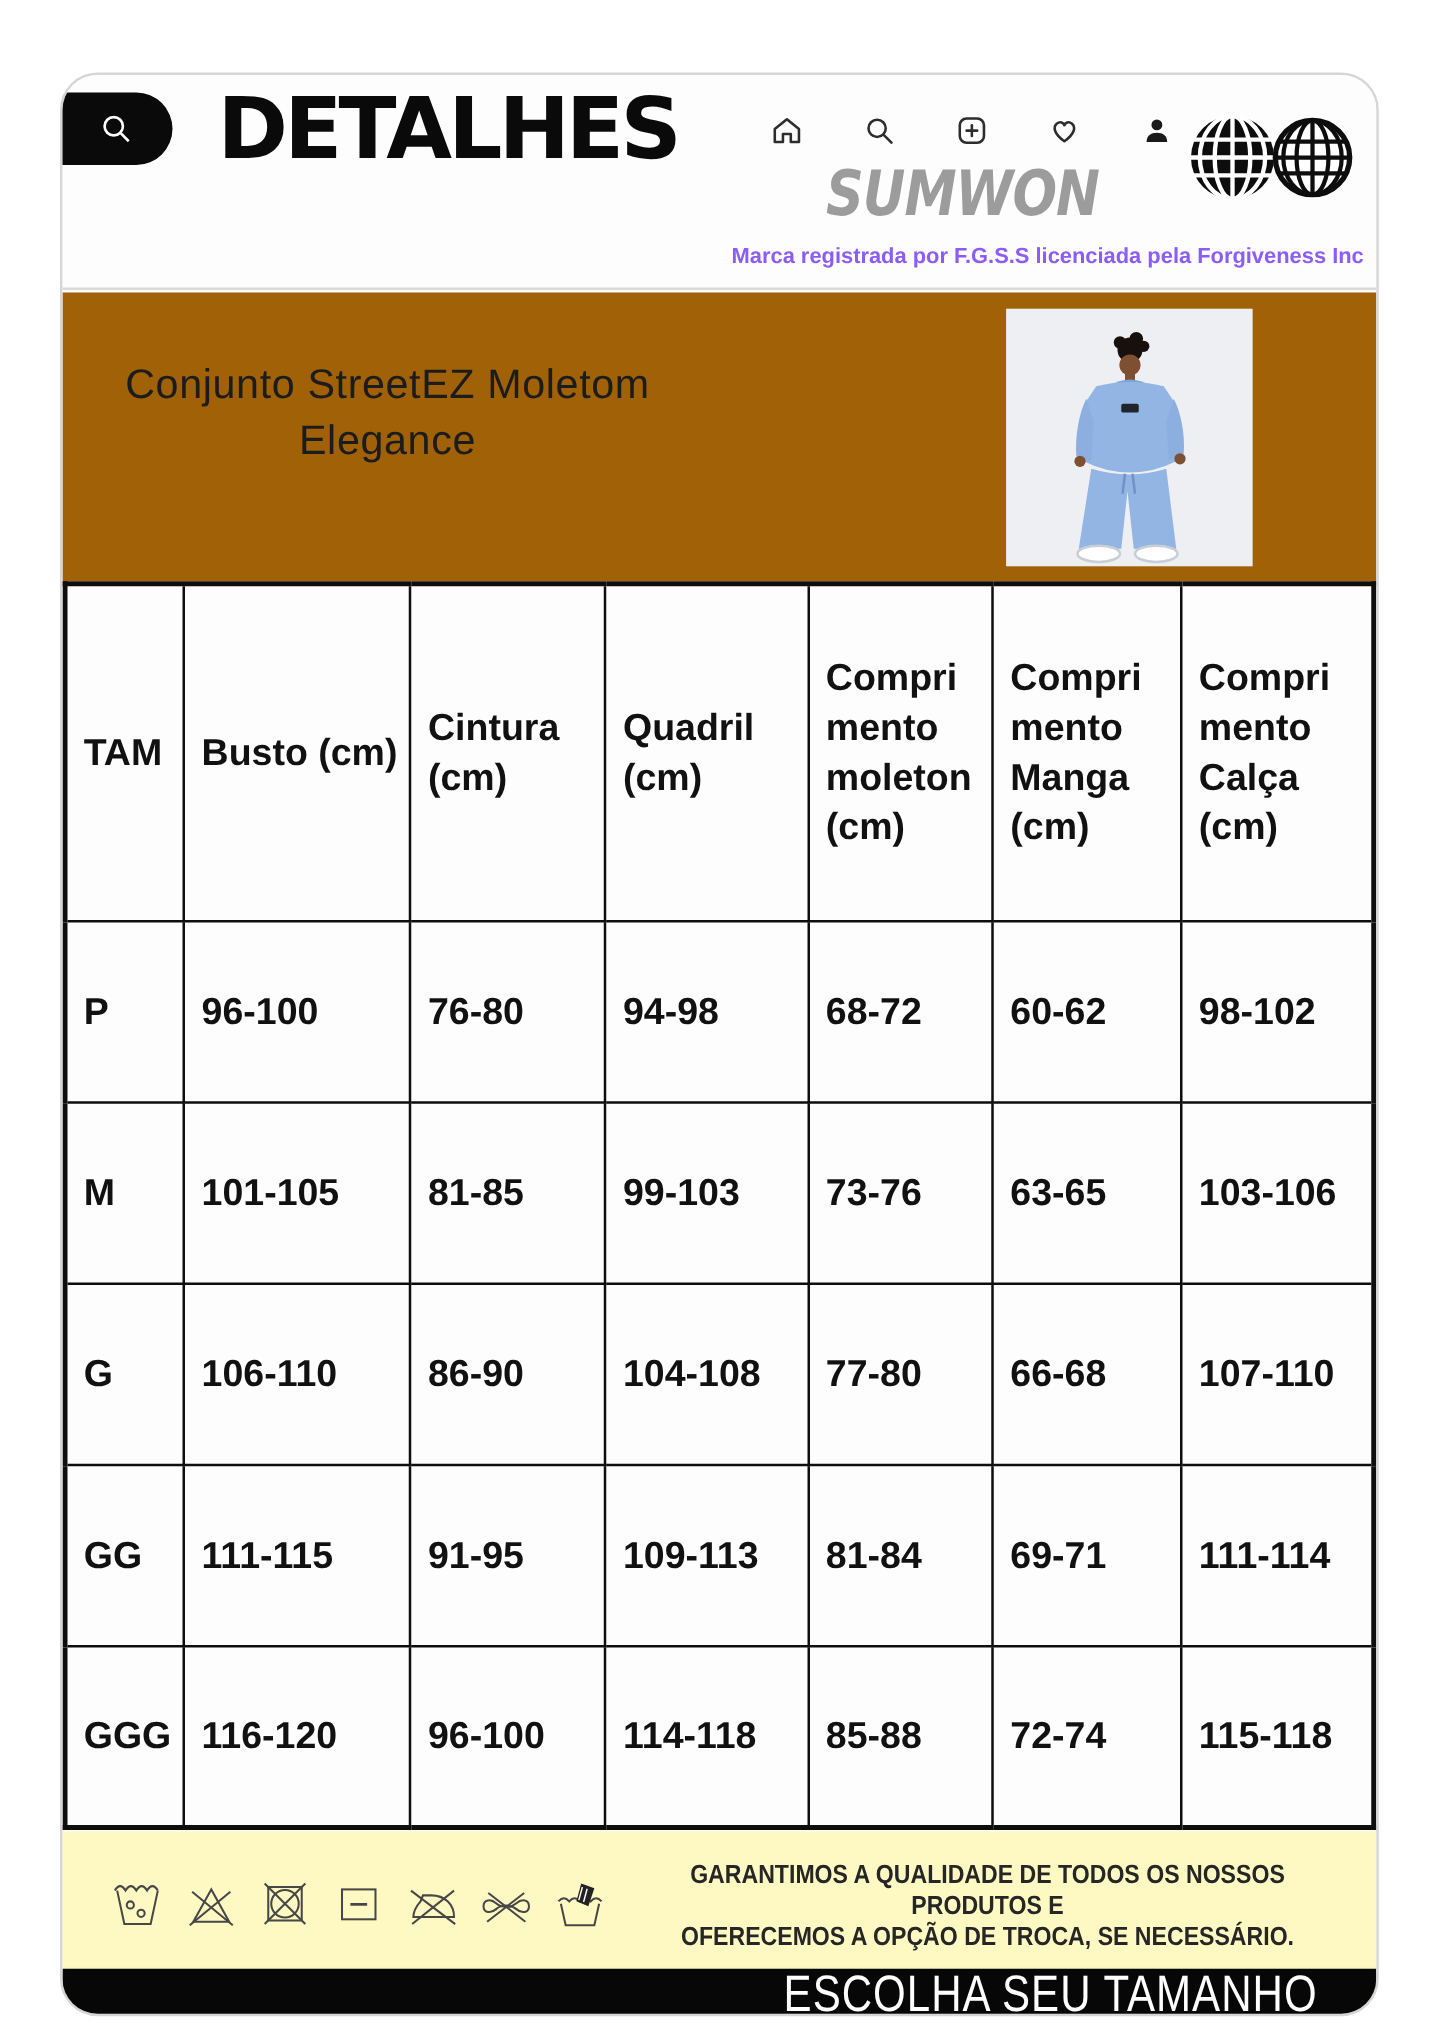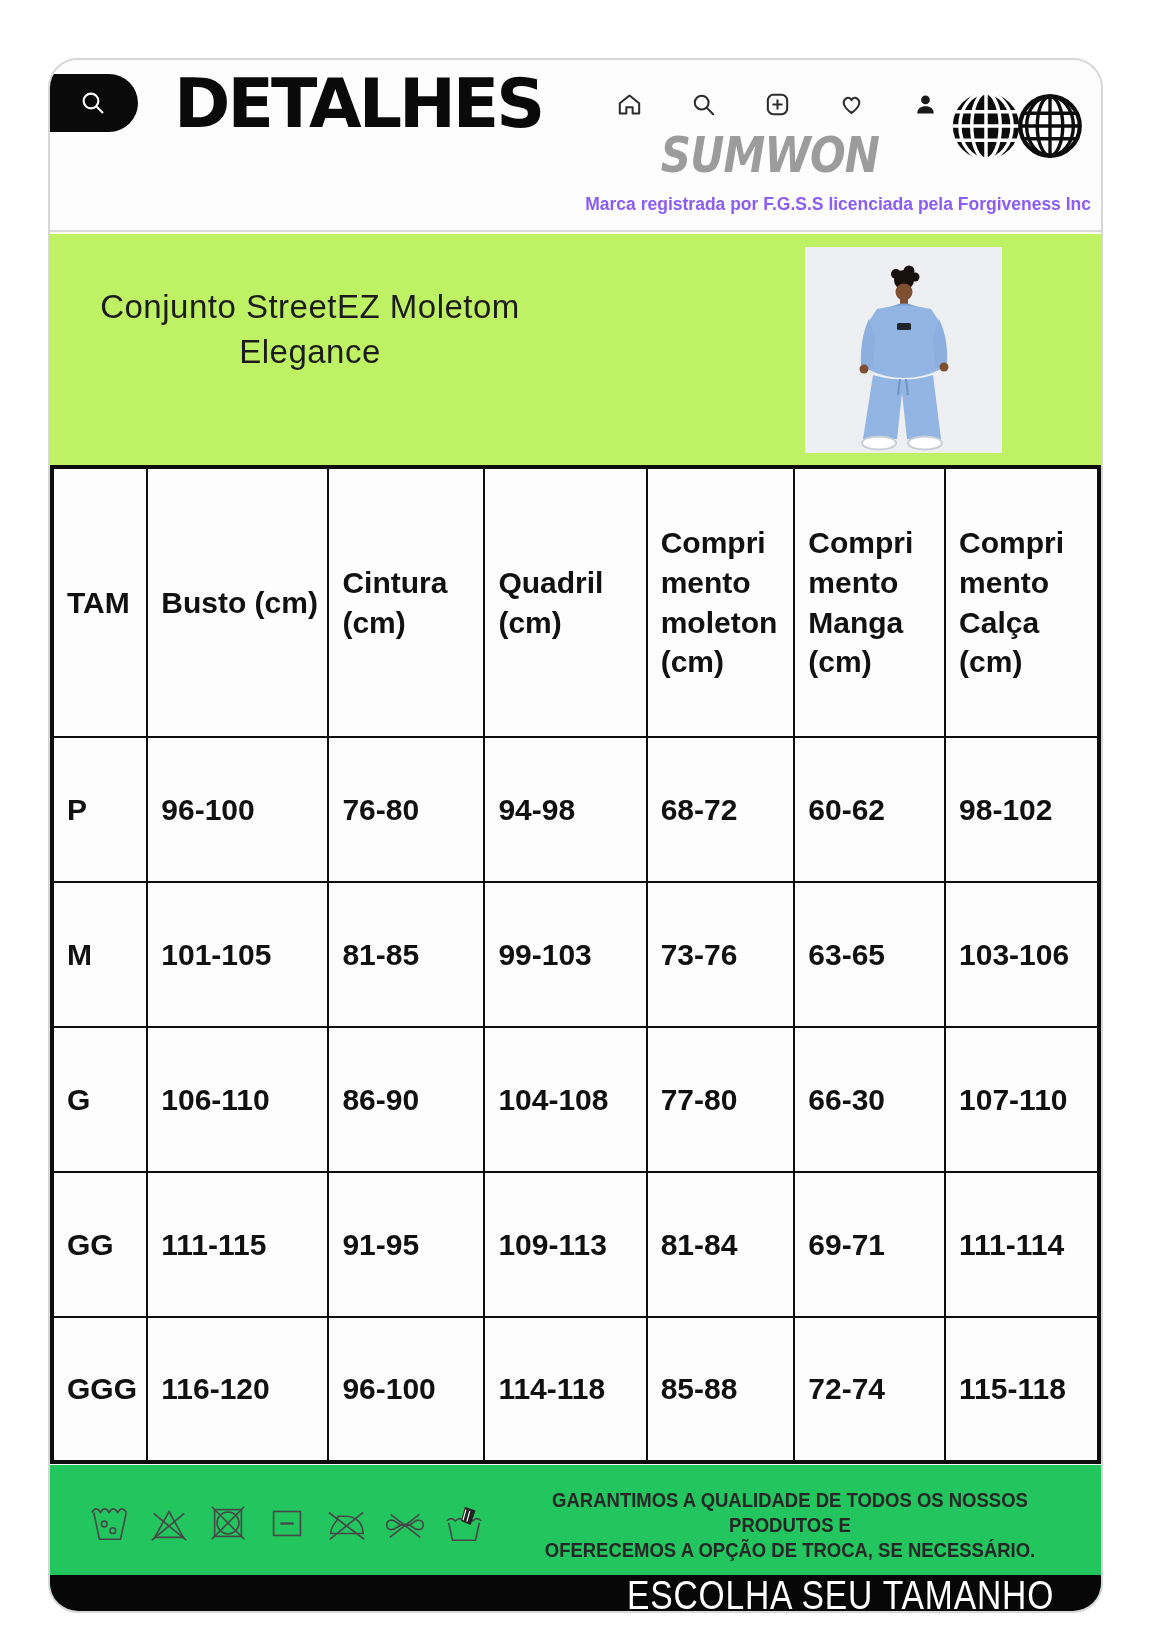--- a/index.html
+++ b/index.html
@@ -34,21 +34,21 @@
     transform:scaleX(0.84); transform-origin:center; letter-spacing:-1px;
     font-family:"DejaVu Sans", sans-serif;
   }
   .trademark {
     position:absolute; right:10px; top:134px; font-size:17.5px; font-weight:bold; color:#8b5cf6;
   }
   .globes { position:absolute; left:898px; top:28px; }
   .globe1 { position:absolute; left:0; top:0; width:76px; height:76px; }
   .globe2 { position:absolute; left:68px; top:4px; width:68px; height:68px; }
   
-  .product { position:absolute; left:0; top:174px; width:100%; height:231px; background:#bef264; }
+  .product { position:absolute; left:0; top:174px; width:100%; height:231px; background:#a16207; }
   .product-name {
     position:absolute; left:30px; top:50px; width:460px; text-align:center;
     font-size:33px; color:#1c1c1c; line-height:45px; letter-spacing:0.5px;
   }
   .product-image { position:absolute; left:755px; top:13px; width:197px; height:206px; background:#edeff2; }
   
   .size-table-wrap { position:absolute; left:0; top:405px; width:100%; }
   table.size-table { width:100%; border-collapse:collapse; table-layout:fixed; background:#fdfdfd; }
   table.size-table th, table.size-table td {
     border:2.5px solid #0e0e0e; vertical-align:middle; text-align:left;
@@ -56,21 +56,21 @@
     overflow-wrap:anywhere; line-height:1.32;
   }
   table.size-table th { font-size:30px; height:270px; }
   table.size-table td { font-size:30px; height:145px; }
   table.size-table .c-long { padding-right:9px; }
   table.size-table tr > *:first-child { border-left-width:4px; }
   table.size-table tr > *:last-child { border-right-width:4px; }
   table.size-table tr:first-child > * { border-top-width:4px; }
   table.size-table tr:last-child > * { border-bottom-width:4px; }
   
-  .footer { position:absolute; left:0; top:1405px; width:100%; height:134px; background:#22c55e; }
+  .footer { position:absolute; left:0; top:1405px; width:100%; height:134px; background:#fef9c3; }
   .care-icons { position:absolute; left:38px; top:36px; display:flex; gap:15px; }
   .care-icons .ci { width:44px; height:44px; }
   .guarantee {
     position:absolute; left:450px; top:22px; width:580px; text-align:center;
     font-weight:bold; color:#262626; font-size:21px; line-height:25px;
     transform:scaleX(0.88); transform-origin:center; letter-spacing:0px;
     font-family:"Liberation Sans", sans-serif;
   }
   .cta-bar {
     position:absolute; left:0; top:1515px; width:100%; height:40px;
@@ -241,21 +241,21 @@
         <td>73-76</td>
         <td>63-65</td>
         <td>103-106</td>
       </tr>
       <tr>
         <td>G</td>
         <td>106-110</td>
         <td>86-90</td>
         <td>104-108</td>
         <td>77-80</td>
-        <td>66-30</td>
+        <td>66-68</td>
         <td>107-110</td>
       </tr>
       <tr>
         <td>GG</td>
         <td>111-115</td>
         <td>91-95</td>
         <td>109-113</td>
         <td>81-84</td>
         <td>69-71</td>
         <td>111-114</td>

